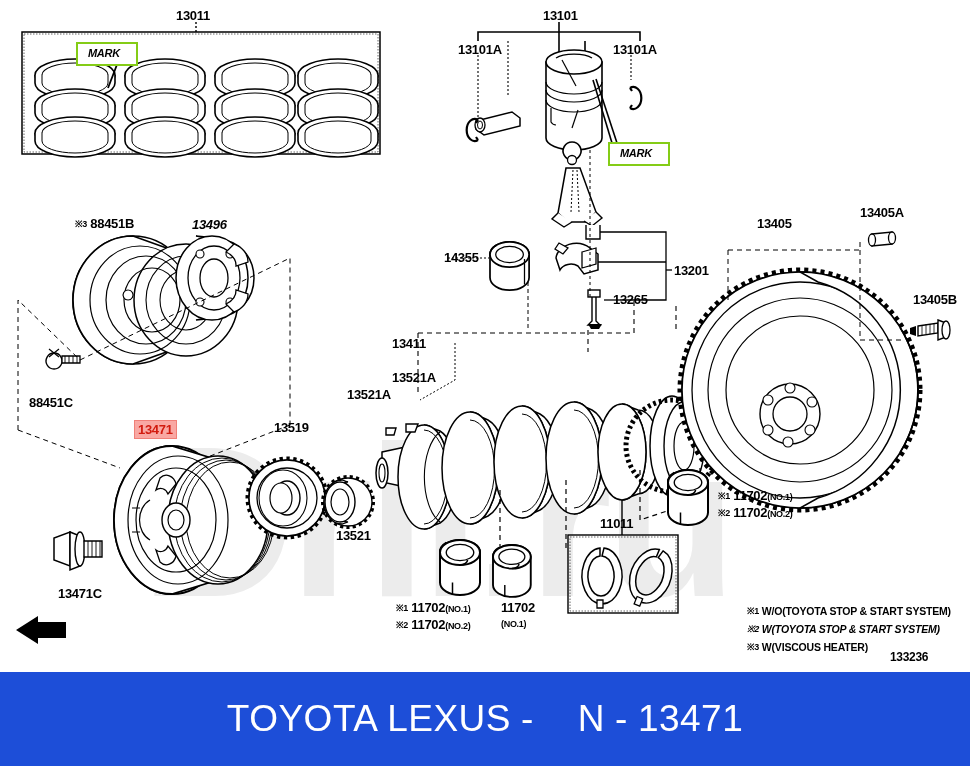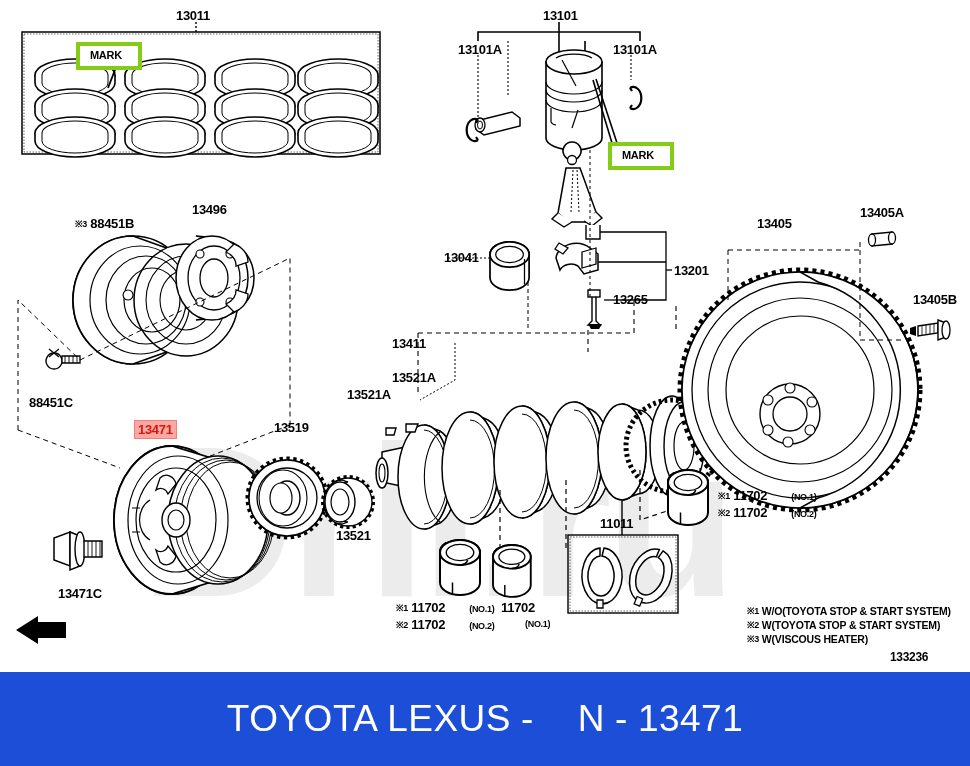--- a/index.html
+++ b/index.html
@@ -7,23 +7,23 @@
        font-family:"Liberation Sans",sans-serif;color:#000;}
 
   #diagram{position:absolute;left:0;top:0;width:970px;height:672px;background:#fff;overflow:hidden;}
 
   .lbl{position:absolute;font-family:"Liberation Sans",sans-serif;font-weight:bold;
        font-size:13px;color:#000;white-space:nowrap;letter-spacing:-0.3px;}
   .lbl.sm{font-size:11px;}
   .lbl.note{font-size:10.5px;font-weight:bold;letter-spacing:-0.2px;margin-left:29px;}
   .lbl.hl{background:#f9a8a3;color:#d21b0f;padding:1px 3px;border:1px solid #f08078;}
   .pref{font-size:9px;vertical-align:1px;}
-  .sfx{font-size:9px;padding-left:24px;}
-
-  .box{position:absolute;border:4px solid #84cc16;}
+  .sfx{font-size:9px;}
+
+  .box{position:absolute;border:2px solid #84cc16;font-style:italic;}
 
   svg.art{position:absolute;left:0;top:0;width:970px;height:672px;overflow:visible;}
 
   #watermark{position:absolute;left:0;top:0;width:970px;height:672px;
              pointer-events:none;overflow:hidden;}
   #watermark .wm{position:absolute;color:#ececec;font-weight:bold;
                  font-family:"Liberation Sans",sans-serif;}
 
   #footer{position:absolute;left:0;top:672px;width:970px;height:94px;background:#1d4ed8;}
   #footerTitle{position:absolute;left:0;top:0;width:970px;height:94px;
@@ -365,29 +365,29 @@
     <div class="lbl sm" style="left:10px;top:3px;">MARK</div>
   </div>
 
   <div class="lbl" style="left:529px;top:8px;margin-left:14px;">13101</div>
   <div class="lbl" style="left:458px;top:42px;">13101A</div>
   <div class="lbl" style="left:613px;top:42px;">13101A</div>
   <div class="box" style="left:608px;top:142px;width:58px;height:20px;background:#fff;">
     <div class="lbl sm" style="left:10px;top:3px;">MARK</div>
   </div>
 
-  <div class="lbl" style="left:444px;top:250px;">13041</div>
+  <div class="lbl" style="left:444px;top:250px;">14355</div>
   <div class="lbl" style="left:674px;top:263px;">13201</div>
   <div class="lbl" style="left:613px;top:292px;">13265</div>
 
   <div class="lbl" style="left:75px;top:216px;">
     <span class="pref">※3</span>
     <span>88451B</span>
   </div>
-  <div class="lbl" style="left:192px;top:202px;">13496</div>
+  <div class="lbl" style="left:192px;top:217px;font-style:italic;">13496</div>
   <div class="lbl" style="left:29px;top:395px;">88451C</div>
 
   <div class="lbl hl" style="left:134px;top:420px;">13471</div>
   <div class="lbl" style="left:58px;top:586px;">13471C</div>
 
   <div class="lbl" style="left:274px;top:420px;">13519</div>
   <div class="lbl" style="left:336px;top:528px;">13521</div>
 
   <div class="lbl" style="left:392px;top:336px;text-align:center;">13411</div>
   <div class="lbl" style="left:392px;top:370px;">13521A</div>
@@ -428,21 +428,21 @@
     <div class="lbl" style="position:relative;line-height:15px;">
       <span class="sfx">(NO.1)</span>
     </div>
   </div>
 
   <div style="position:absolute;left:718px;top:604px;">
     <div class="lbl note" style="position:relative;line-height:14px;">
       <span class="pref">※1</span>
       <span>W/O(TOYOTA STOP &amp; START SYSTEM)</span>
     </div>
-    <div class="lbl note" style="position:relative;line-height:14px;">
+    <div class="lbl note" style="position:relative;line-height:22px;font-style:italic;">
       <span class="pref">※2</span>
       <span>W(TOYOTA STOP &amp; START SYSTEM)</span>
     </div>
     <div class="lbl note" style="position:relative;line-height:14px;">
       <span class="pref">※3</span>
       <span>W(VISCOUS HEATER)</span>
     </div>
   </div>
 
   <div class="lbl" style="left:890px;top:650px;font-size:12px;">133236</div>

